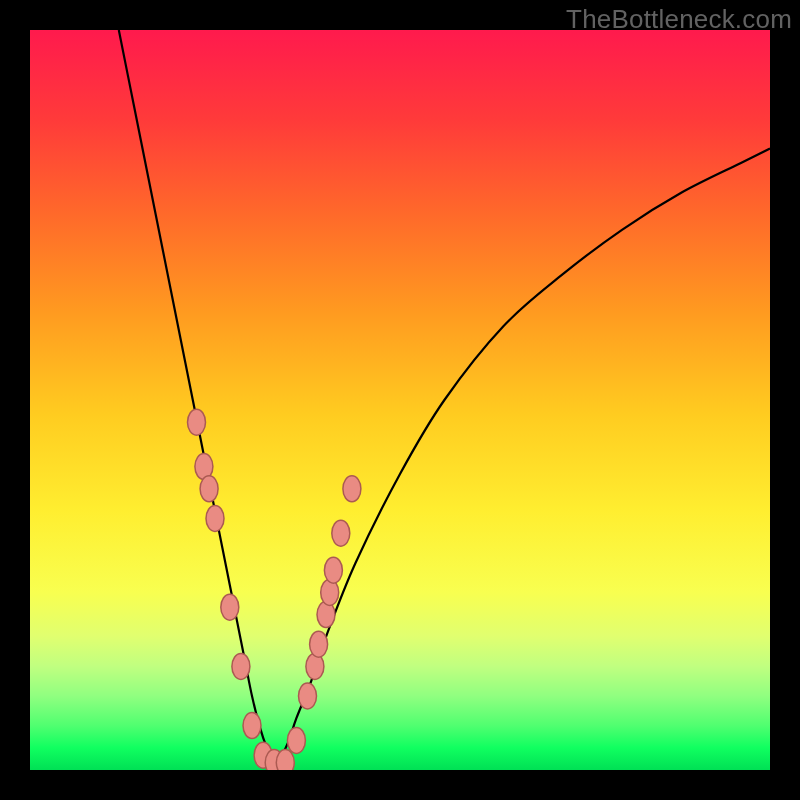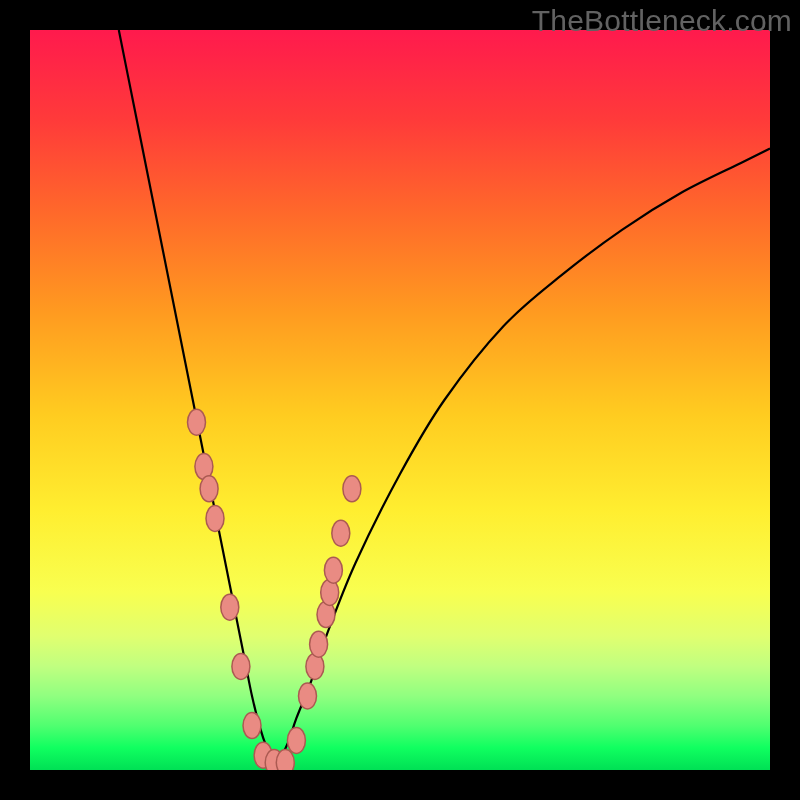--- a/index.html
+++ b/index.html
@@ -37,21 +37,21 @@
       #50ff70 94%,
       #10ff60 97%,
       #00e055 100%
     );
   }
   .watermark {
     position: absolute;
     top: 4px;
     right: 8px;
     color: #626262;
-    font-size: 30px;
+    font-size: 26px;
     letter-spacing: 0.2px;
     font-family: Arial, sans-serif;
   }
   svg.overlay {
     position: absolute;
     left: 0;
     top: 0;
     width: 740px;
     height: 740px;
   }

